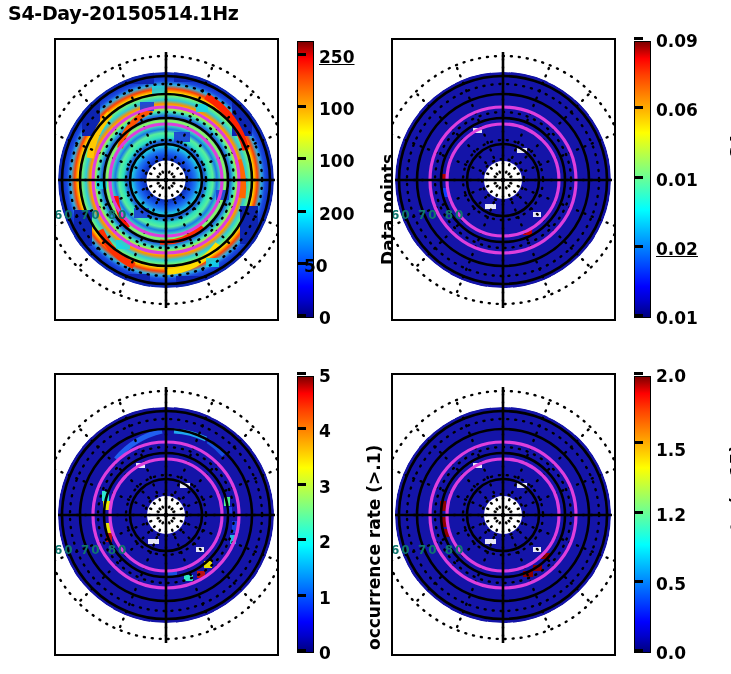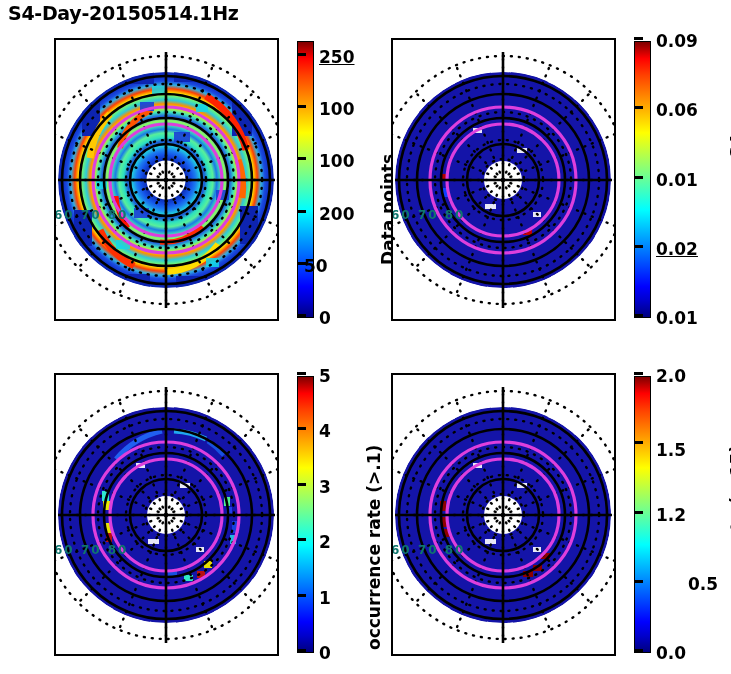--- a/index.html
+++ b/index.html
@@ -458,19 +458,19 @@
   </div>
 
   <div class="cbar" style="left:634px;top:376px;width:17px;height:277px;">
     <div class="cb-tick" style="bottom:0px;"></div>
     <div class="cb-tick" style="bottom:69px;"></div>
     <div class="cb-tick" style="bottom:138px;"></div>
     <div class="cb-tick" style="bottom:208px;"></div>
     <div class="cb-tick" style="bottom:277px;"></div>
   </div>
   <div class="cb-lab" style="left:656px;top:653px;">0.0</div>
-  <div class="cb-lab" style="left:688px;top:584px;">0.5</div>
+  <div class="cb-lab" style="left:656px;top:584px;">0.5</div>
   <div class="cb-lab" style="left:656px;top:515px;">1.2</div>
   <div class="cb-lab" style="left:656px;top:450px;">1.5</div>
   <div class="cb-lab" style="left:656px;top:376px;">2.0</div>
   <div class="cb-title" style="left:727px;top:662px;">occurrence rate (&gt;.15)</div>
 
 </div>
 
 </body></html>

